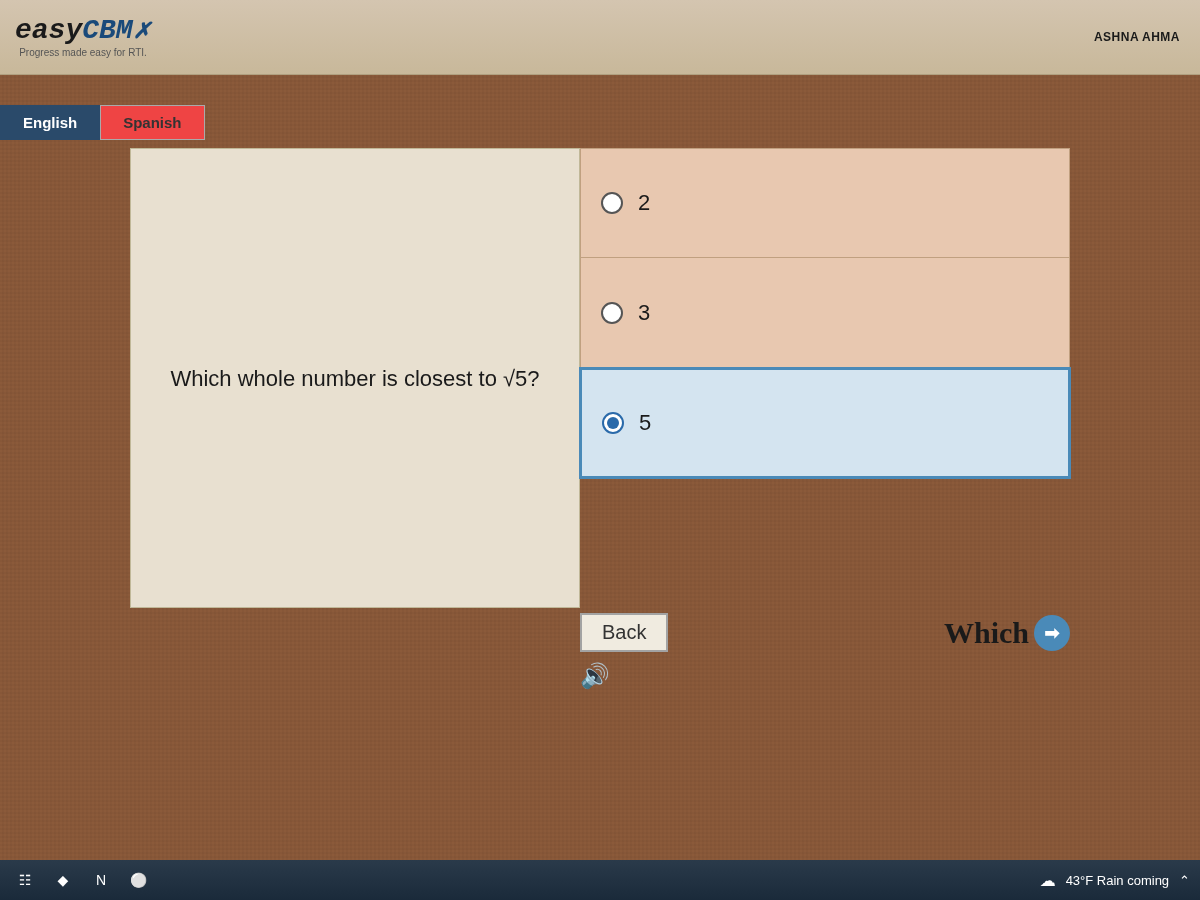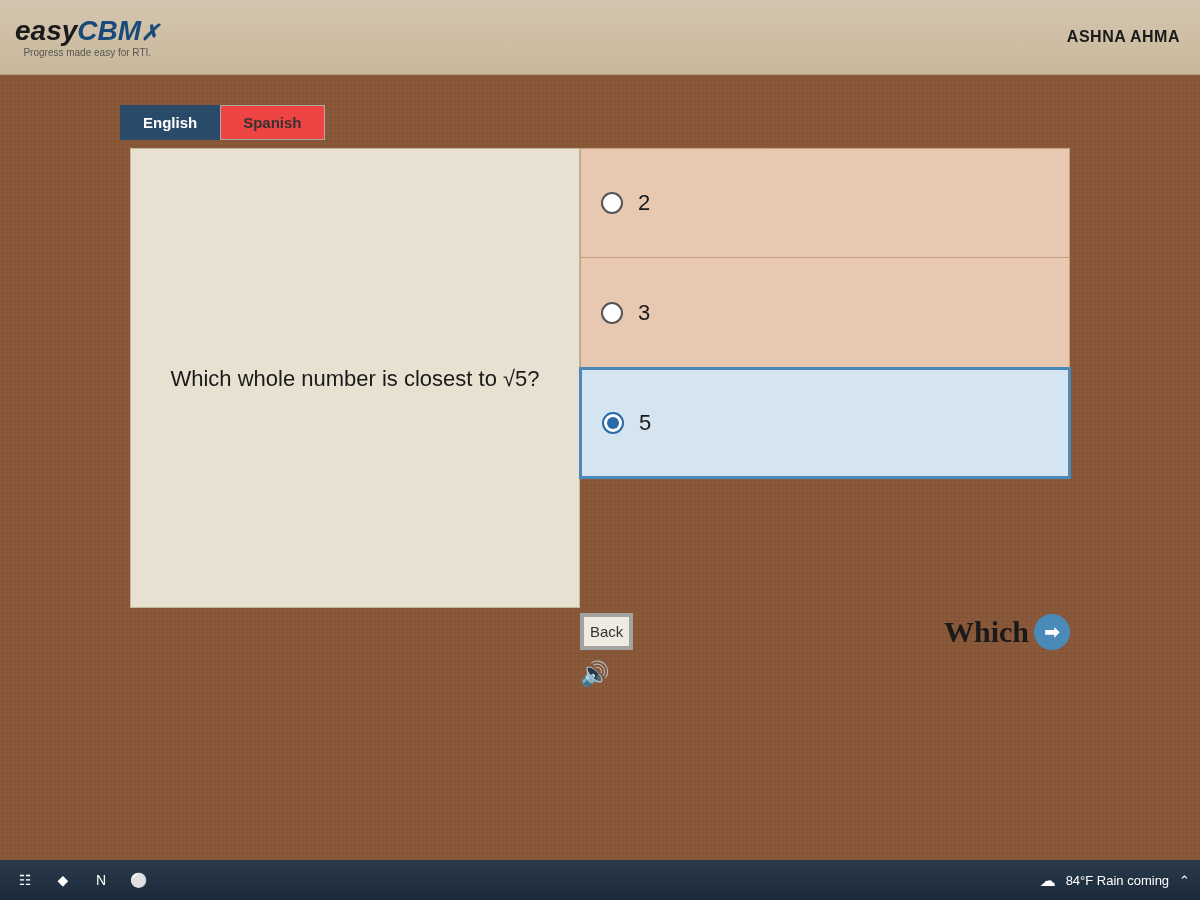--- a/index.html
+++ b/index.html
@@ -54,21 +54,21 @@
       display: flex;
       flex-direction: column;
     }
 
     #logo-text {
       font-size: 28px;
       font-weight: bold;
       color: #2a2a2a;
       font-style: italic;
       line-height: 1;
-      font-family: Liberation Sans, sans-serif;
+      font-family: Liberation Mono, monospace;
     }
 
     #logo-text .easy {
       color: #1a1a1a;
     }
 
     #logo-text .cbm {
       color: #1a4a7a;
     }
 
@@ -80,21 +80,21 @@
 
     #logo-subtitle {
       font-size: 10px;
       color: #555;
       margin-top: 2px;
       font-style: normal;
       text-align: center;
     }
 
     #user-name {
-      font-size: 16px;
+      font-size: 12px;
       font-weight: bold;
       color: #1a1a1a;
       letter-spacing: 0.5px;
     }
 
     
     #main-content {
       position: absolute;
       top: 75px;
       left: 0;
@@ -103,21 +103,20 @@
       display: flex;
       flex-direction: column;
       align-items: center;
       padding: 30px 0;
     }
 
     
     #language-tabs {
       display: flex;
       align-self: flex-start;
-      margin-left: 120px;
       margin-bottom: 8px;
     }
 
     .lang-tab {
       padding: 8px 22px;
       font-size: 15px;
       font-weight: bold;
       cursor: pointer;
       border: 1px solid #888;
     }
@@ -219,24 +218,24 @@
     }
 
     #nav-area {
       display: flex;
       align-items: center;
       justify-content: space-between;
       width: 490px;
     }
 
     #back-button {
-      padding: 6px 6px;
+      padding: 6px 20px;
       background: #f0ebe0;
-      border: 4px solid #a3a3a3;
-      font-size: 15px;
+      border: 2px solid #a3a3a3;
+      font-size: 20px;
       cursor: pointer;
       color: #333;
     }
 
     #next-button {
       font-size: 30px;
       font-weight: bold;
       color: #1a1a1a;
       cursor: pointer;
       display: flex;
@@ -381,16 +380,16 @@
 
 <div id="taskbar">
   <div id="taskbar-left">
     <div class="taskbar-icon">☷</div>
     <div class="taskbar-icon">◆</div>
     <div class="taskbar-icon">N</div>
     <div class="taskbar-icon">⚪</div>
   </div>
   <div id="taskbar-right">
     <span id="weather-icon">☁</span>
-    <span id="weather-text">84°F  Rain coming</span>
+    <span id="weather-text">43°F  Rain coming</span>
     <span>⌃</span>
   </div>
 </div>
 
 </body></html>

